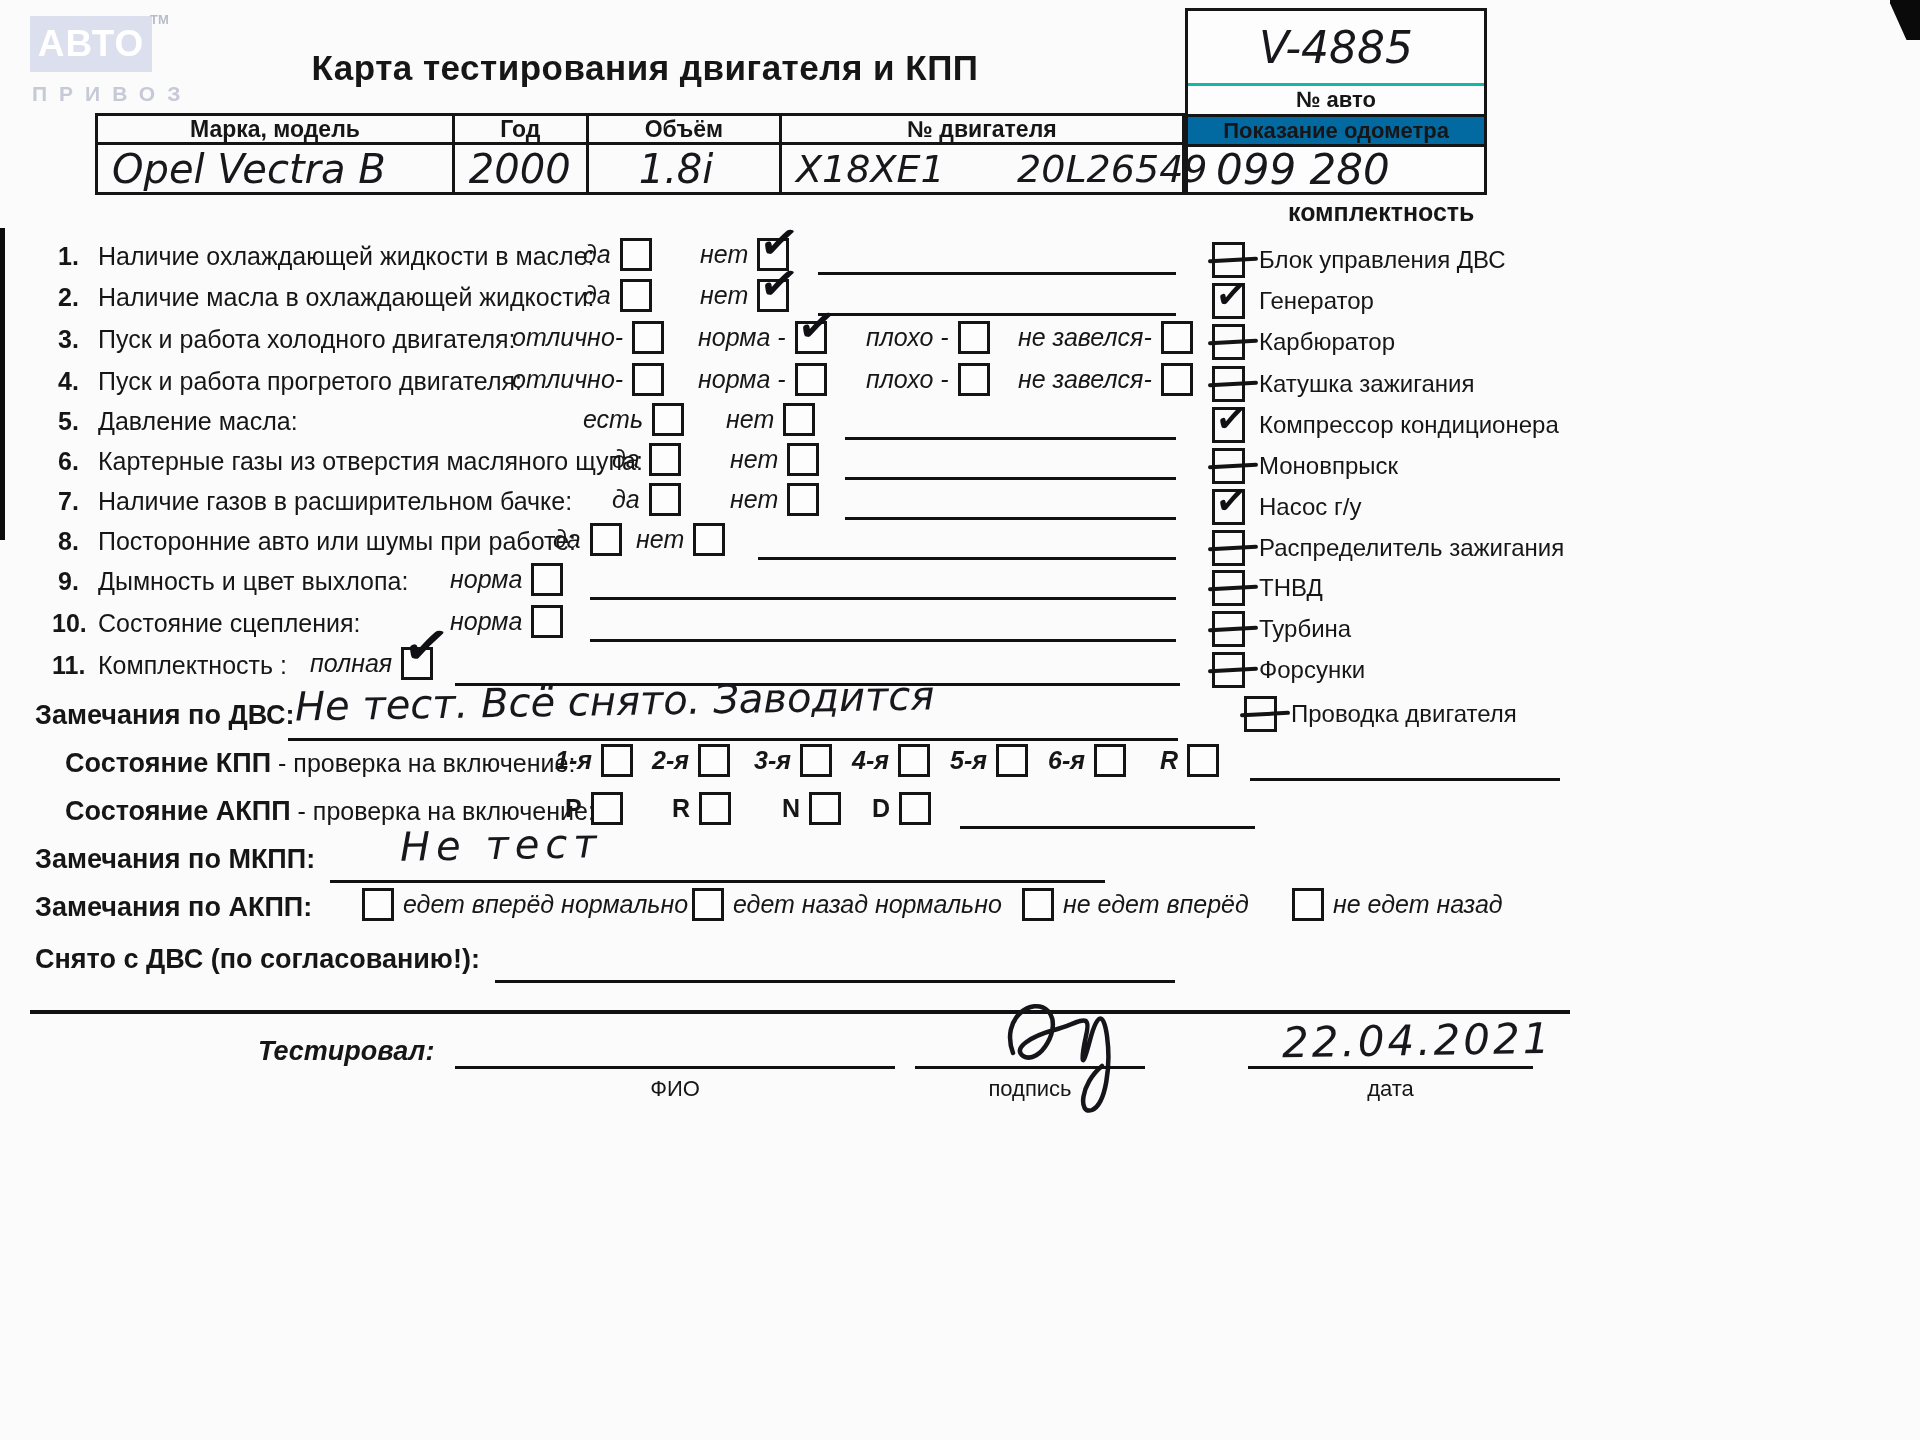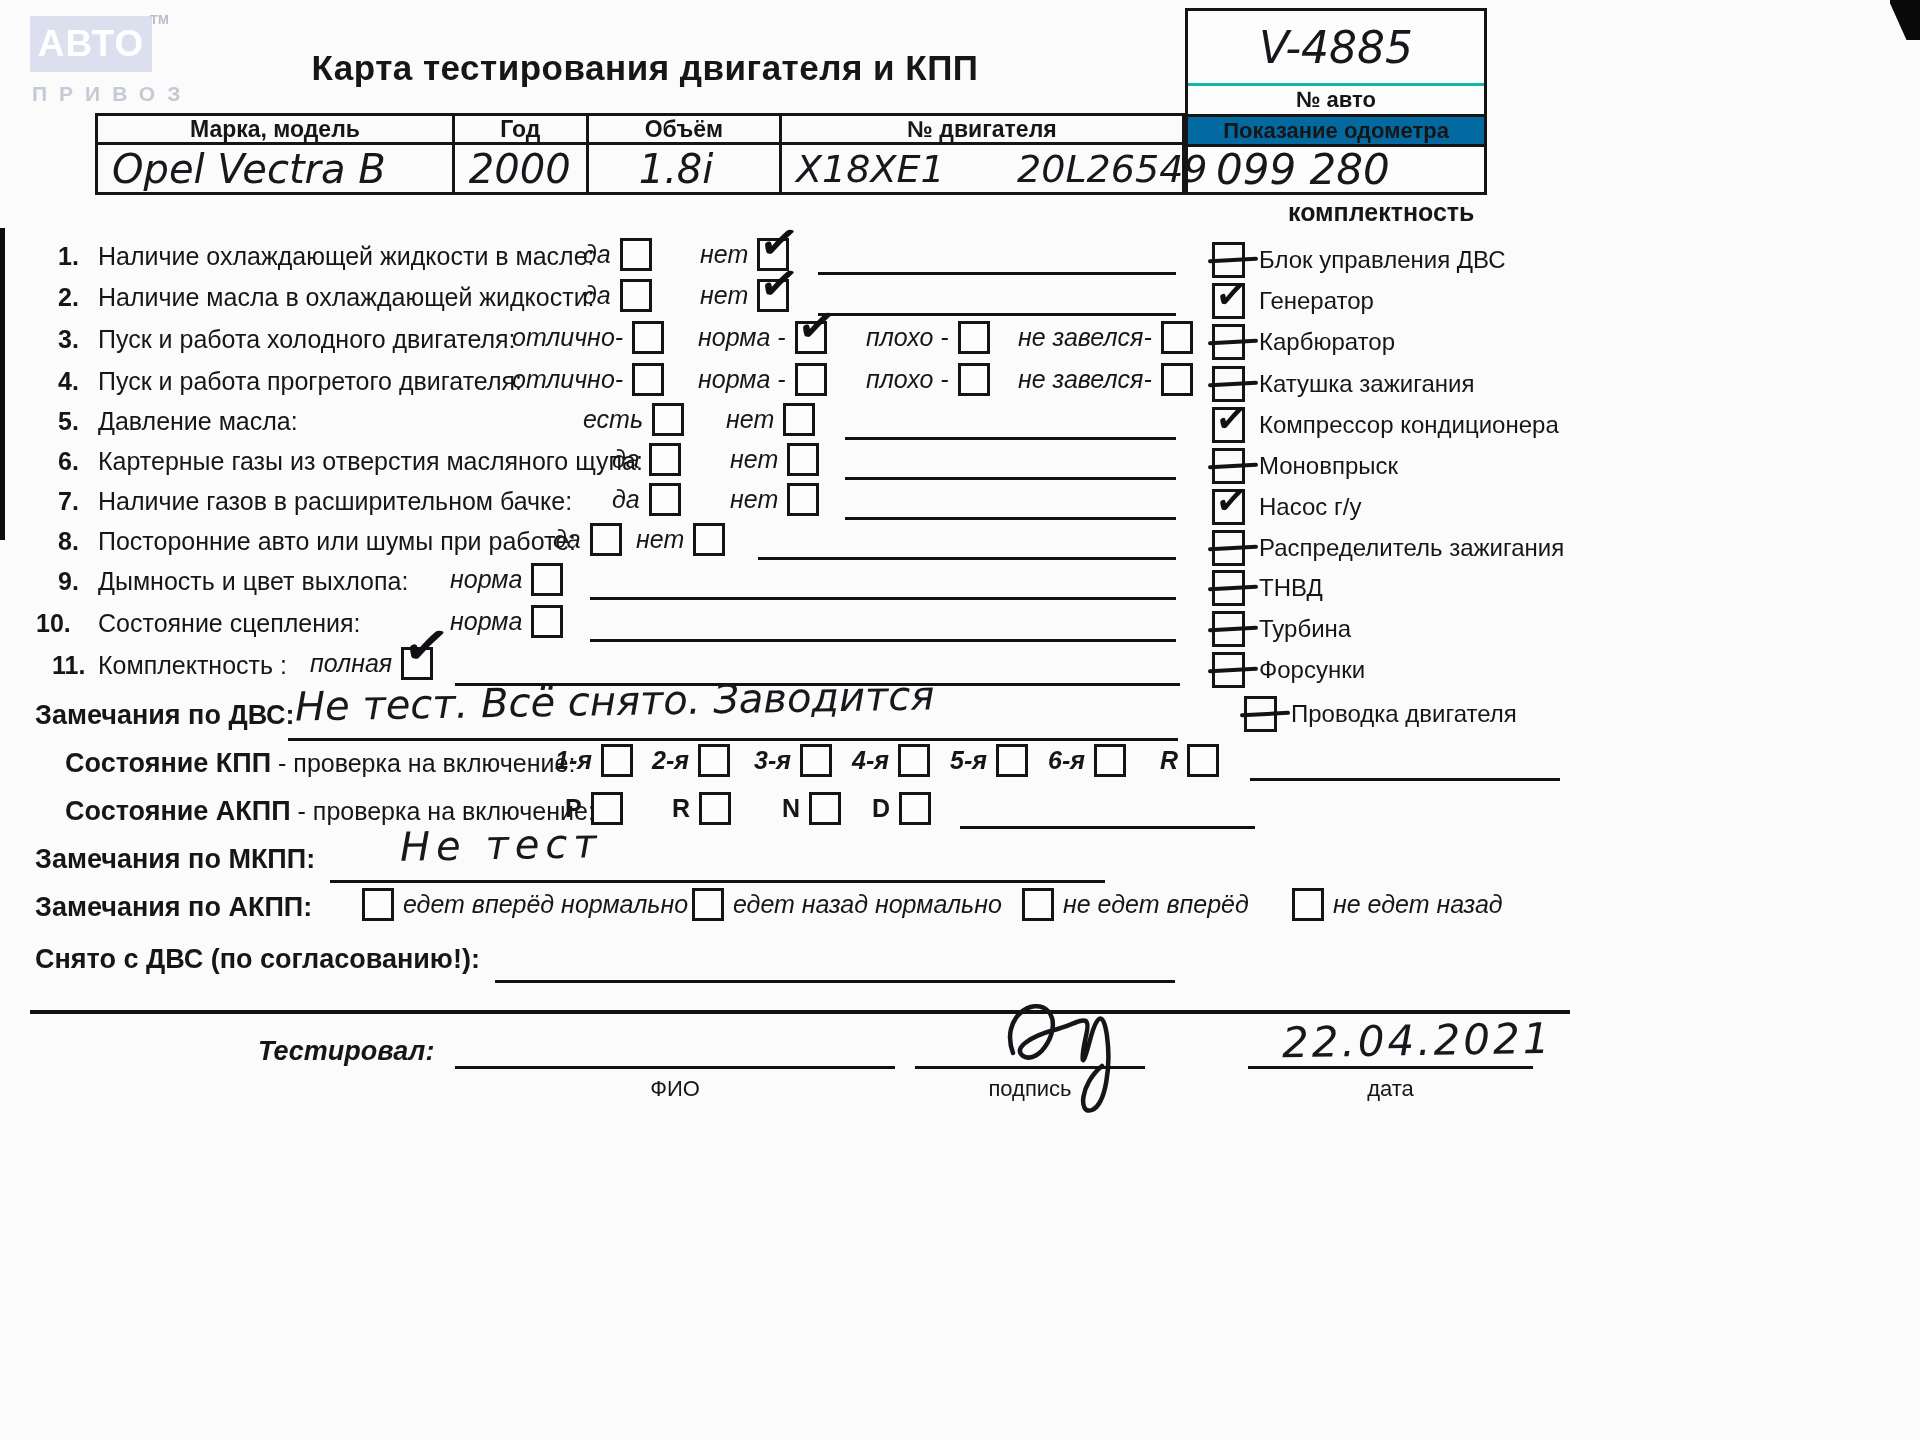--- a/index.html
+++ b/index.html
@@ -334,21 +334,21 @@
     <span class="clnum">9.</span>
     <span class="cllabel">Дымность и цвет выхлопа:</span>
     <span class="opt" style="left:450px;">
         <span class="optlabel">норма</span>
         <span class="cb state-false"></span>
       </span>
     <span class="wline" style="left:590px;width:586px;top:30px;"></span>
   </div>
 
   <div class="clrow" style="top:609px;">
-    <span class="clnum" style="left:36px;">10.</span>
+    <span class="clnum" style="left:52px;">10.</span>
     <span class="cllabel">Состояние сцепления:</span>
     <span class="opt" style="left:450px;">
         <span class="optlabel">норма</span>
         <span class="cb state-false"></span>
       </span>
     <span class="wline" style="left:590px;width:586px;top:30px;"></span>
   </div>
 
   <div class="clrow" style="top:651px;">
     <span class="clnum" style="left:52px;">11.</span>

